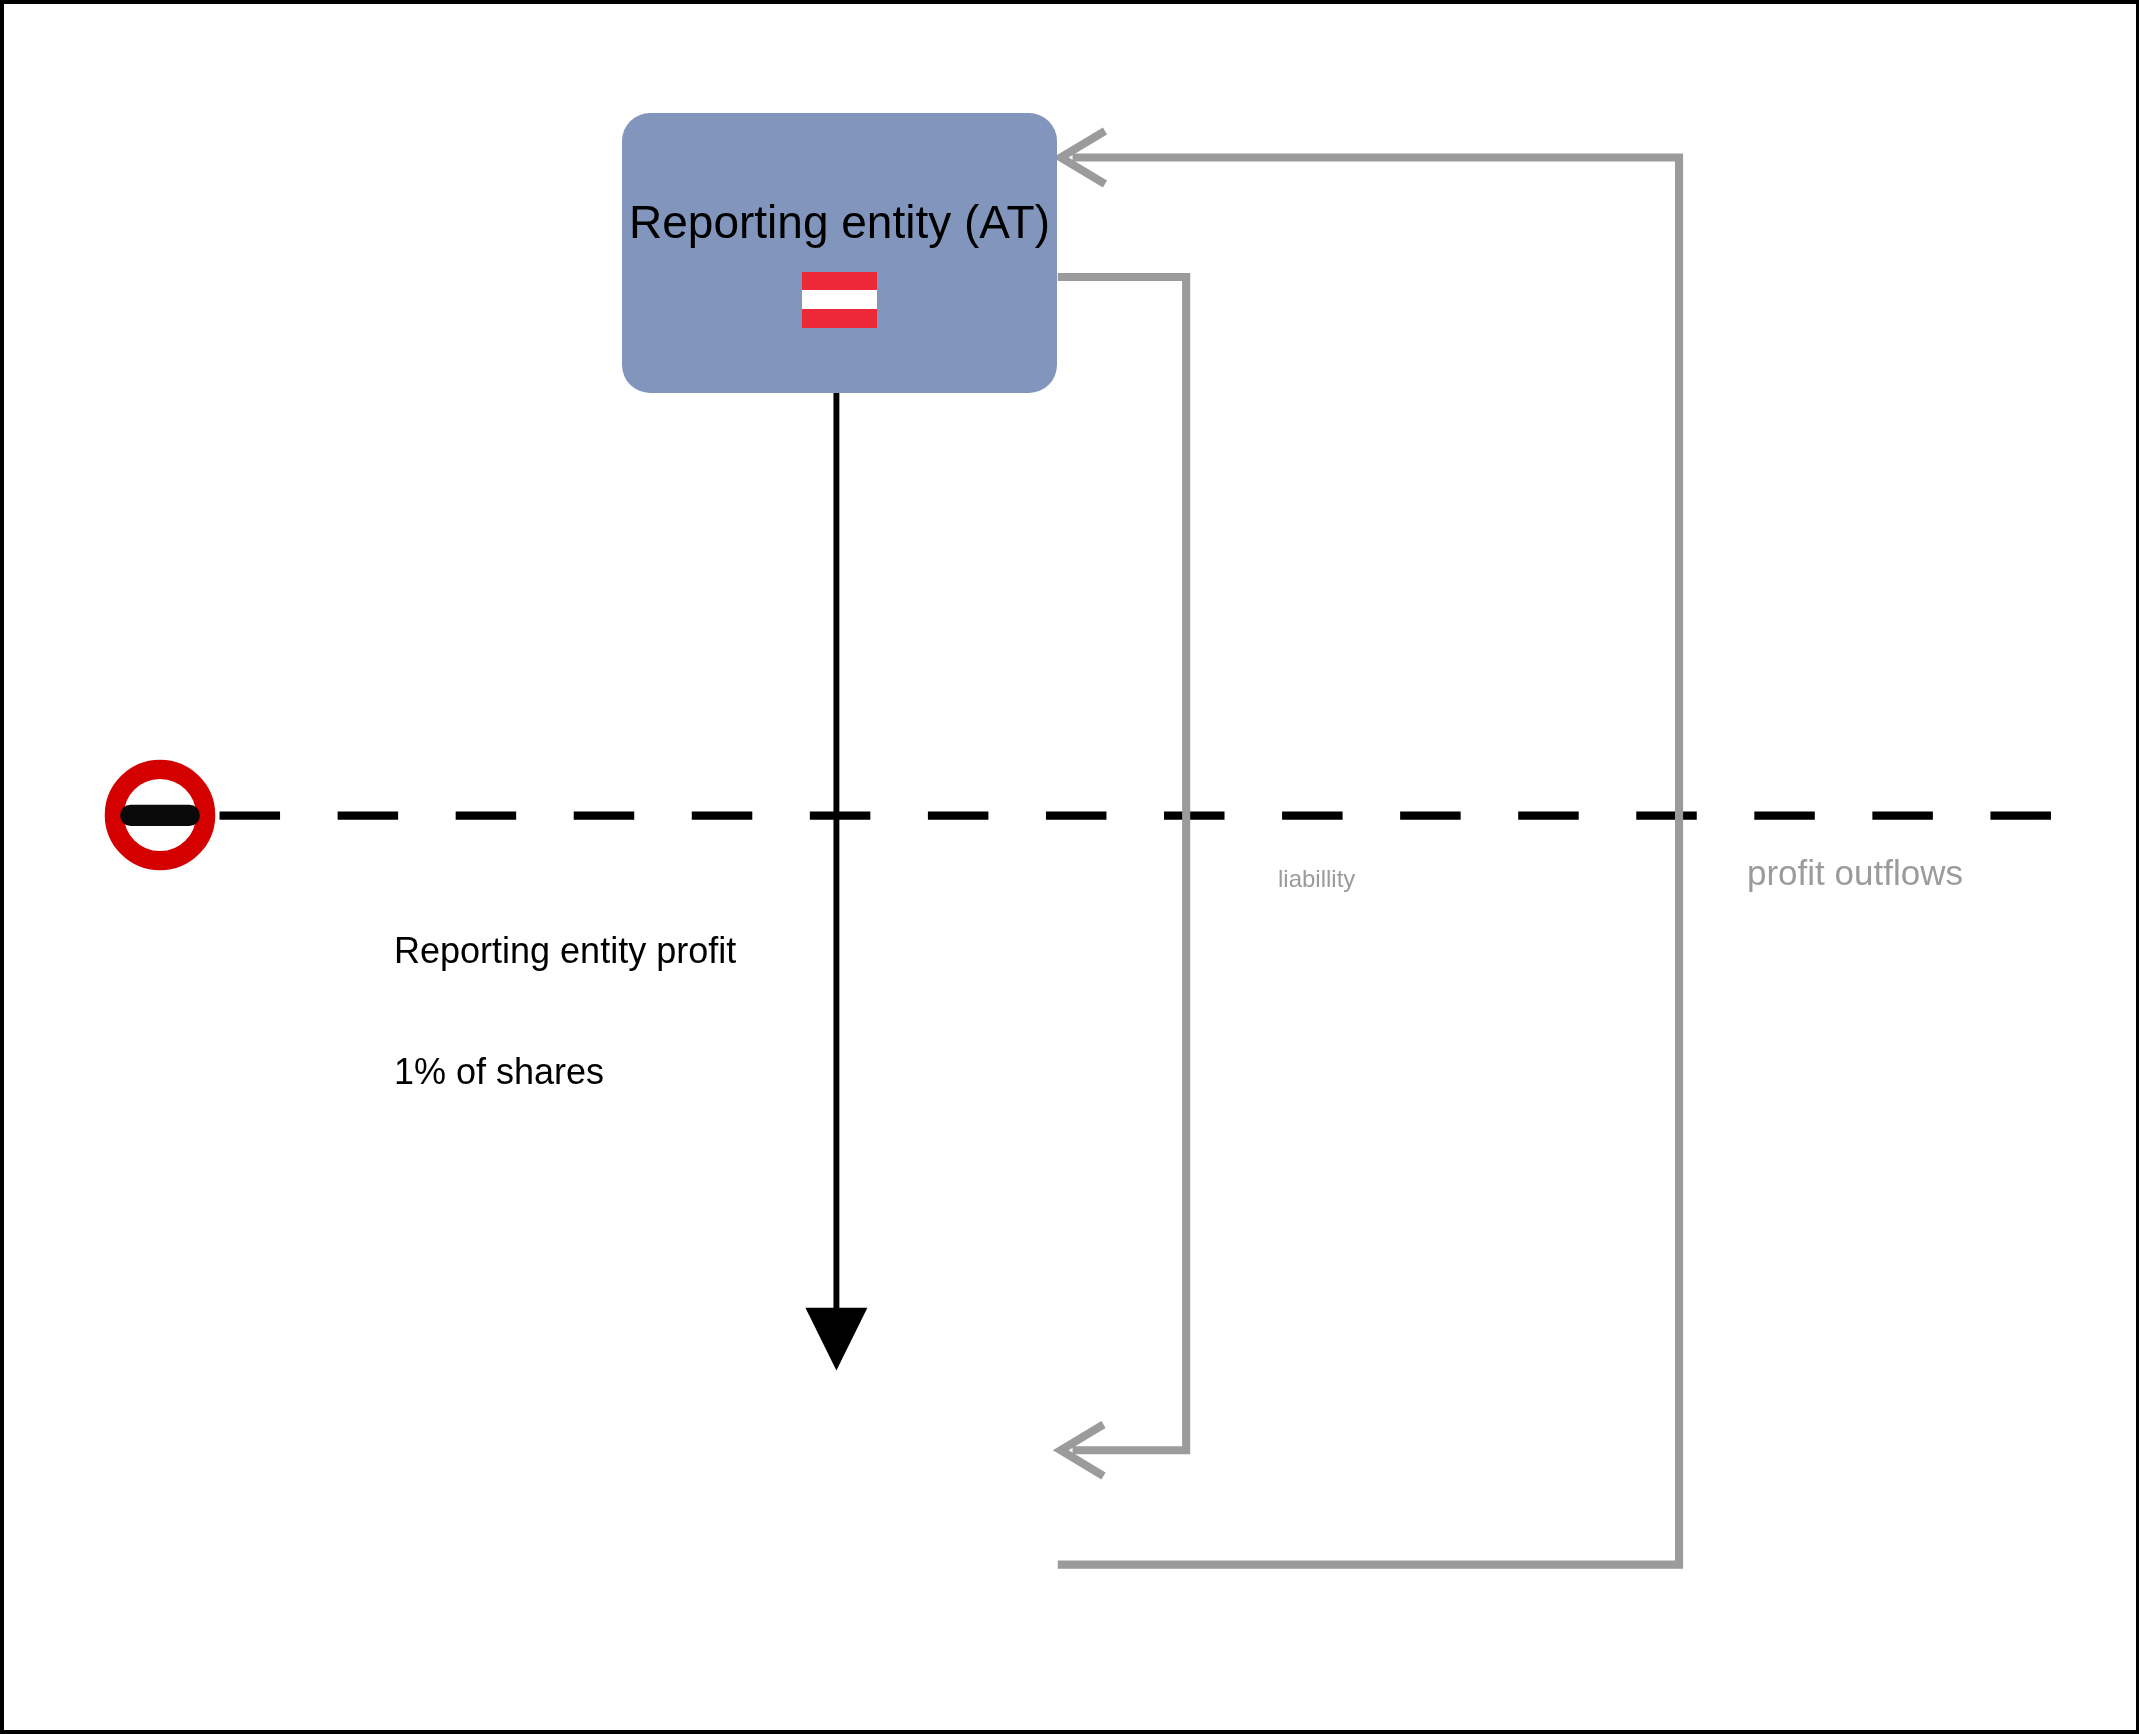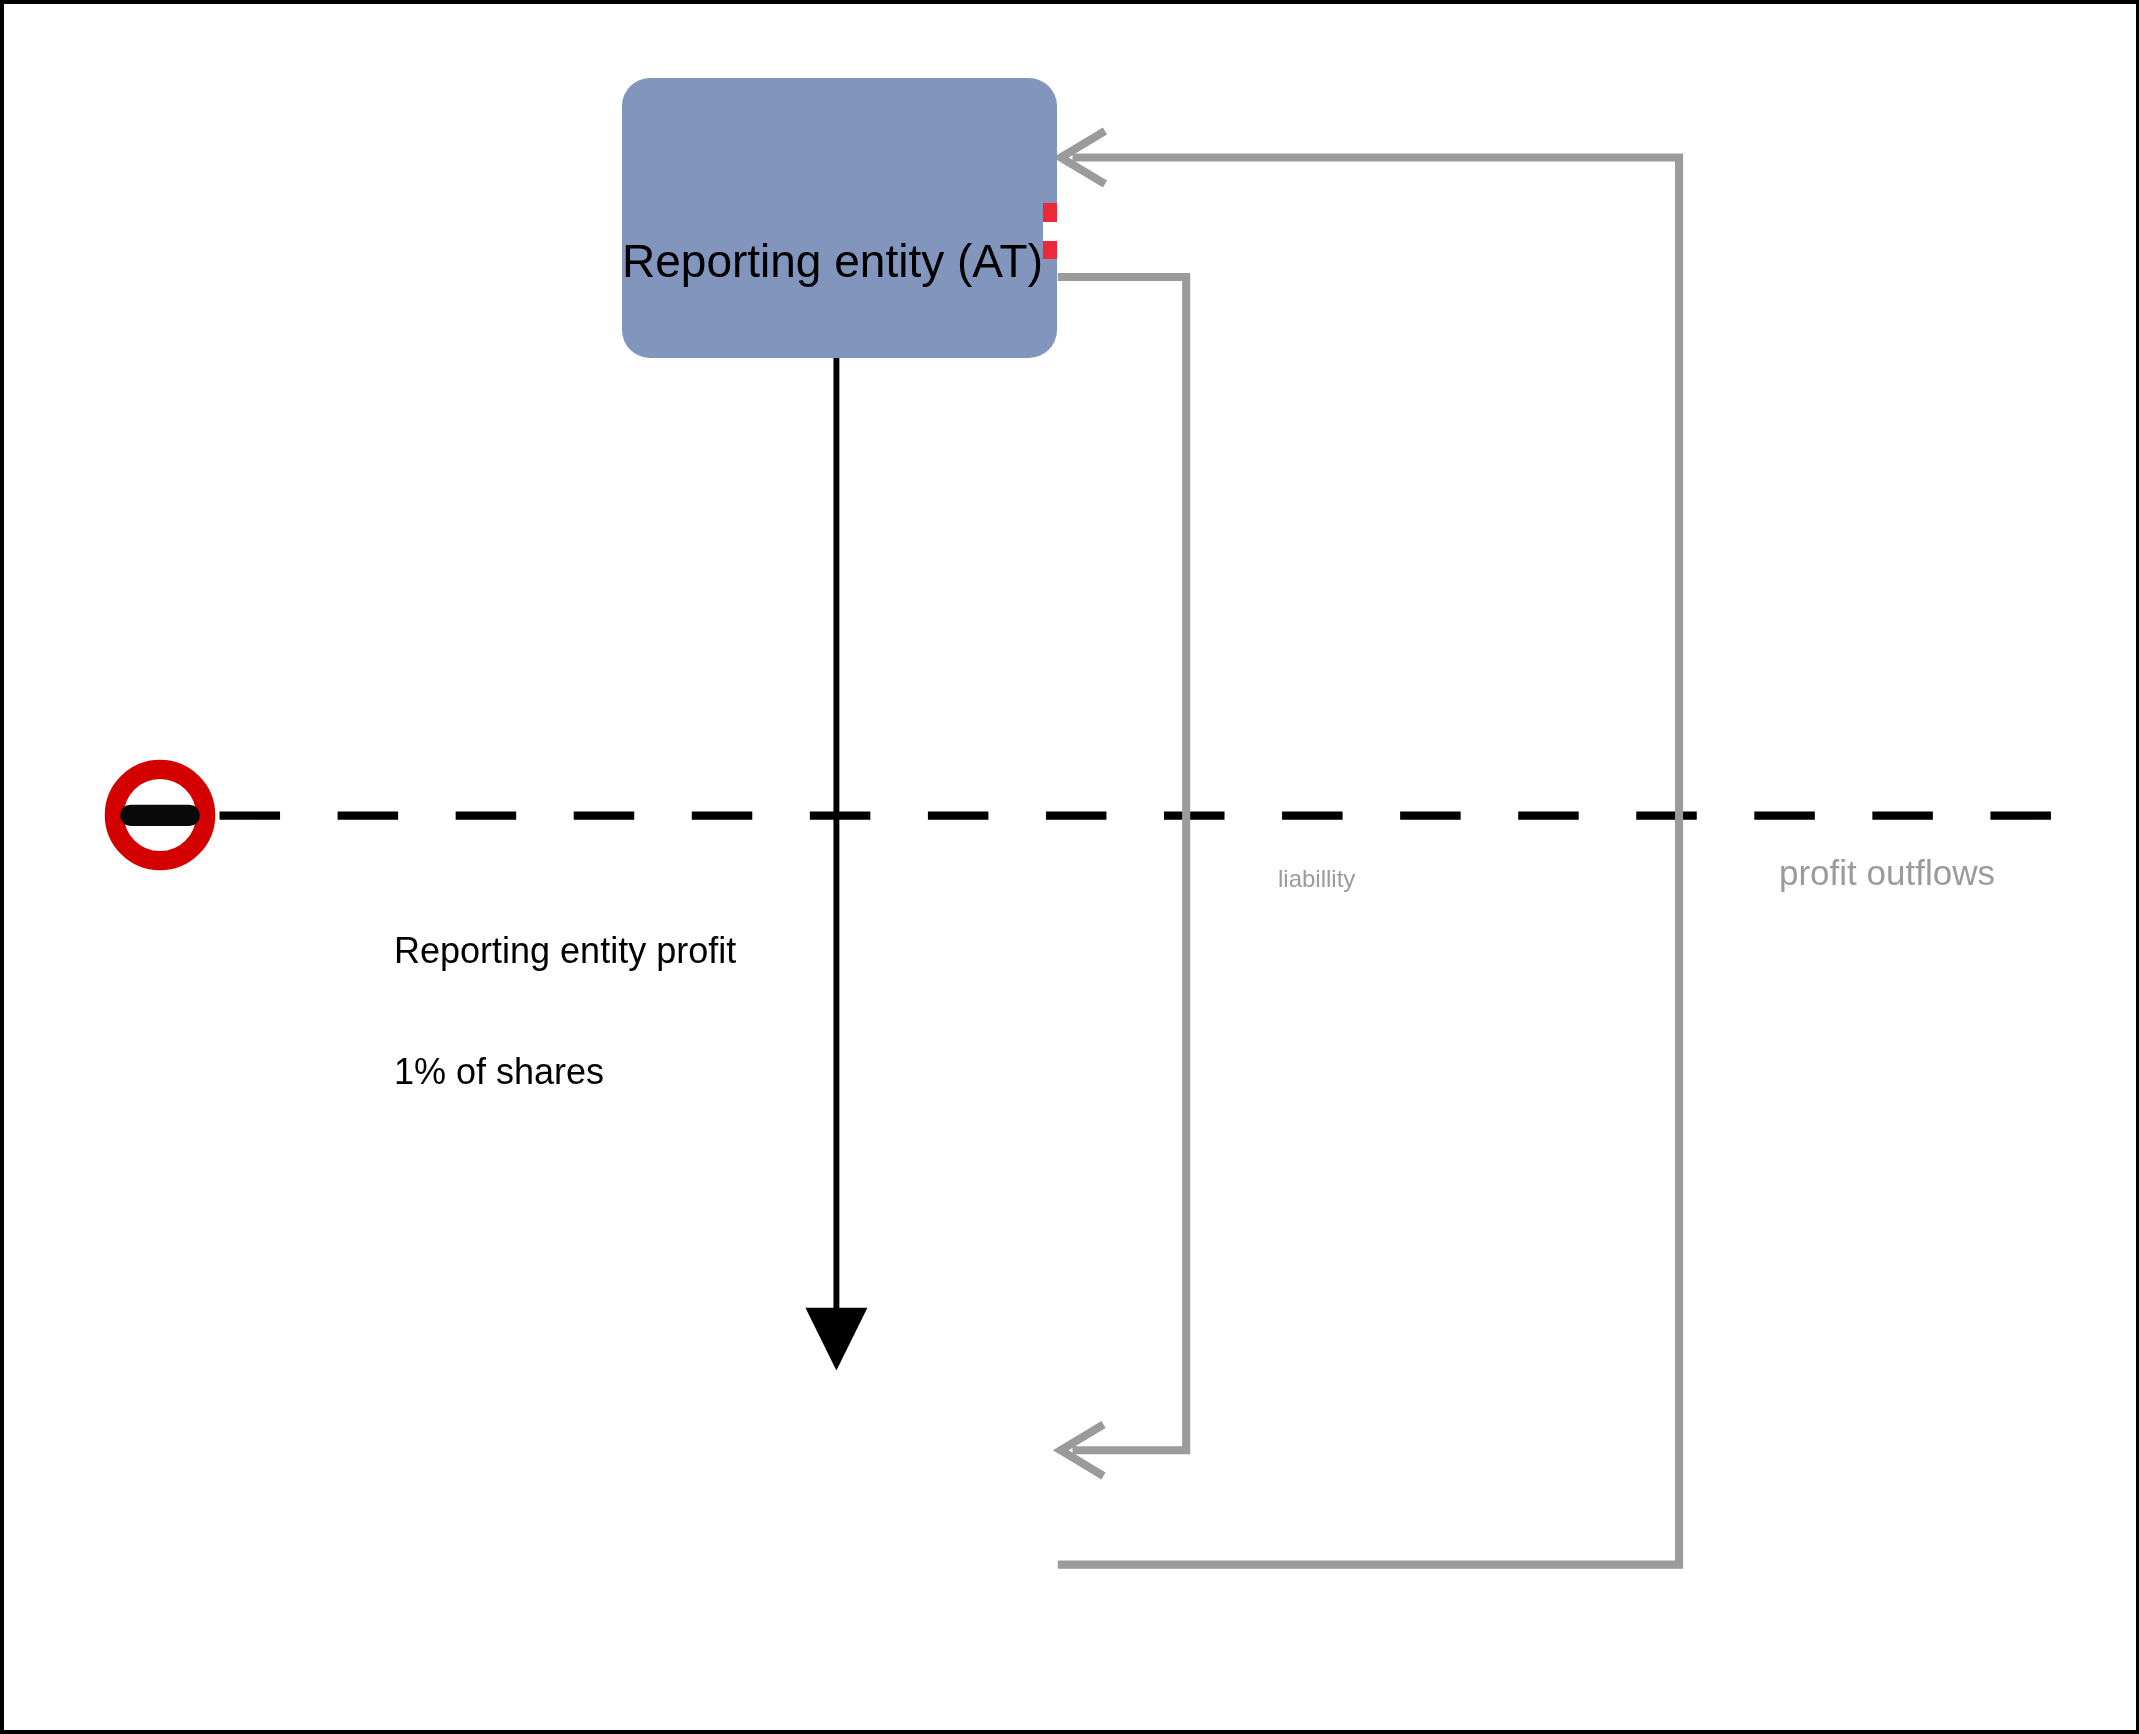--- a/index.html
+++ b/index.html
@@ -24,23 +24,24 @@
     width: 2140px;
     height: 1734px;
   }
 
   
   .entity-box {
     position: absolute;
     border-radius: 28px;
     box-sizing: border-box;
     display: flex;
-    flex-direction: row;
+    flex-direction: column;
     align-items: center;
     justify-content: flex-start;
+    margin-top: 35px;
   }
   .entity-label {
     font-size: 46px;
     color: #000000;
     line-height: 1;
     white-space: nowrap;
     font-family: "Liberation Sans", sans-serif;
   }
   #box-at {
     left: 618px;
@@ -133,21 +134,20 @@
     top: 849px;
     font-size: 24px;
     color: #9b9b9b;
     margin-top: 13px;
   }
   #label-profit {
     left: 1743px;
     top: 849px;
     font-size: 35px;
     color: #9b9b9b;
-    margin-left: 32px;
   }
 </style>
 </head>
 <body>
 
 <div id="canvas">
 
   <svg id="svg-layer" viewBox="0 0 2900 2350">
 
     <line x1="292" y1="1100" x2="2788" y2="1100" stroke="#000000" stroke-width="11" stroke-dasharray="82 78"></line>

